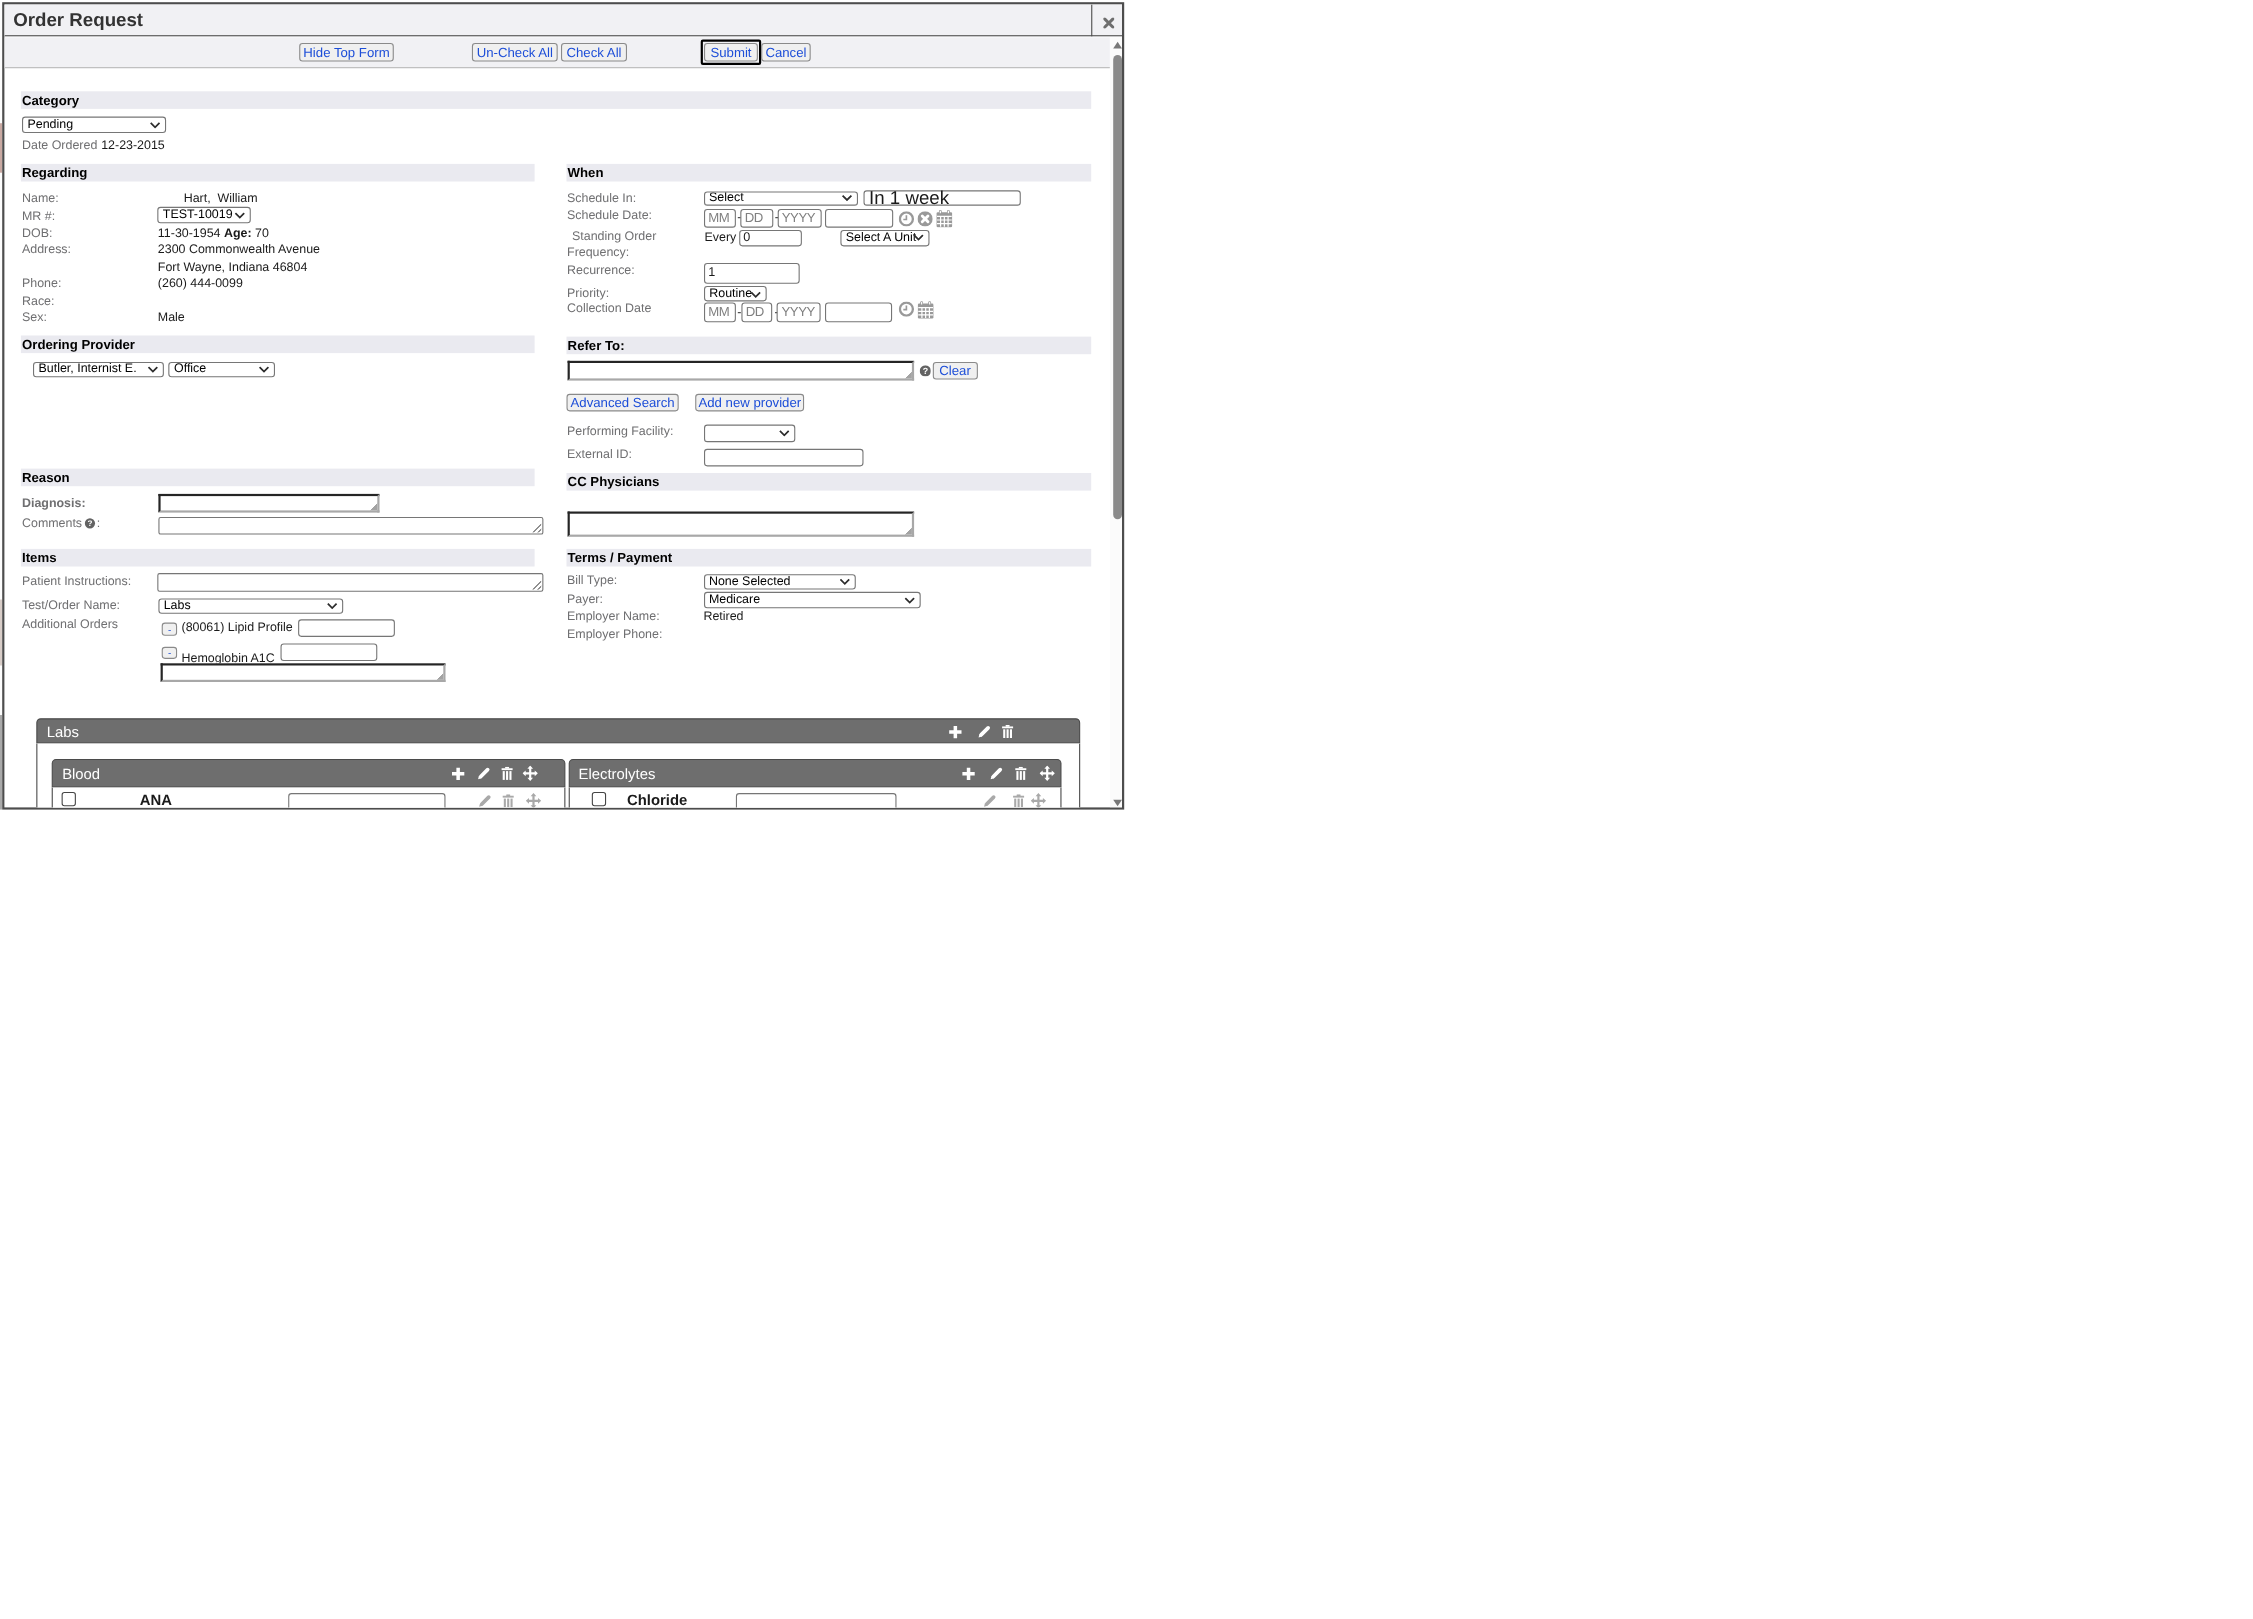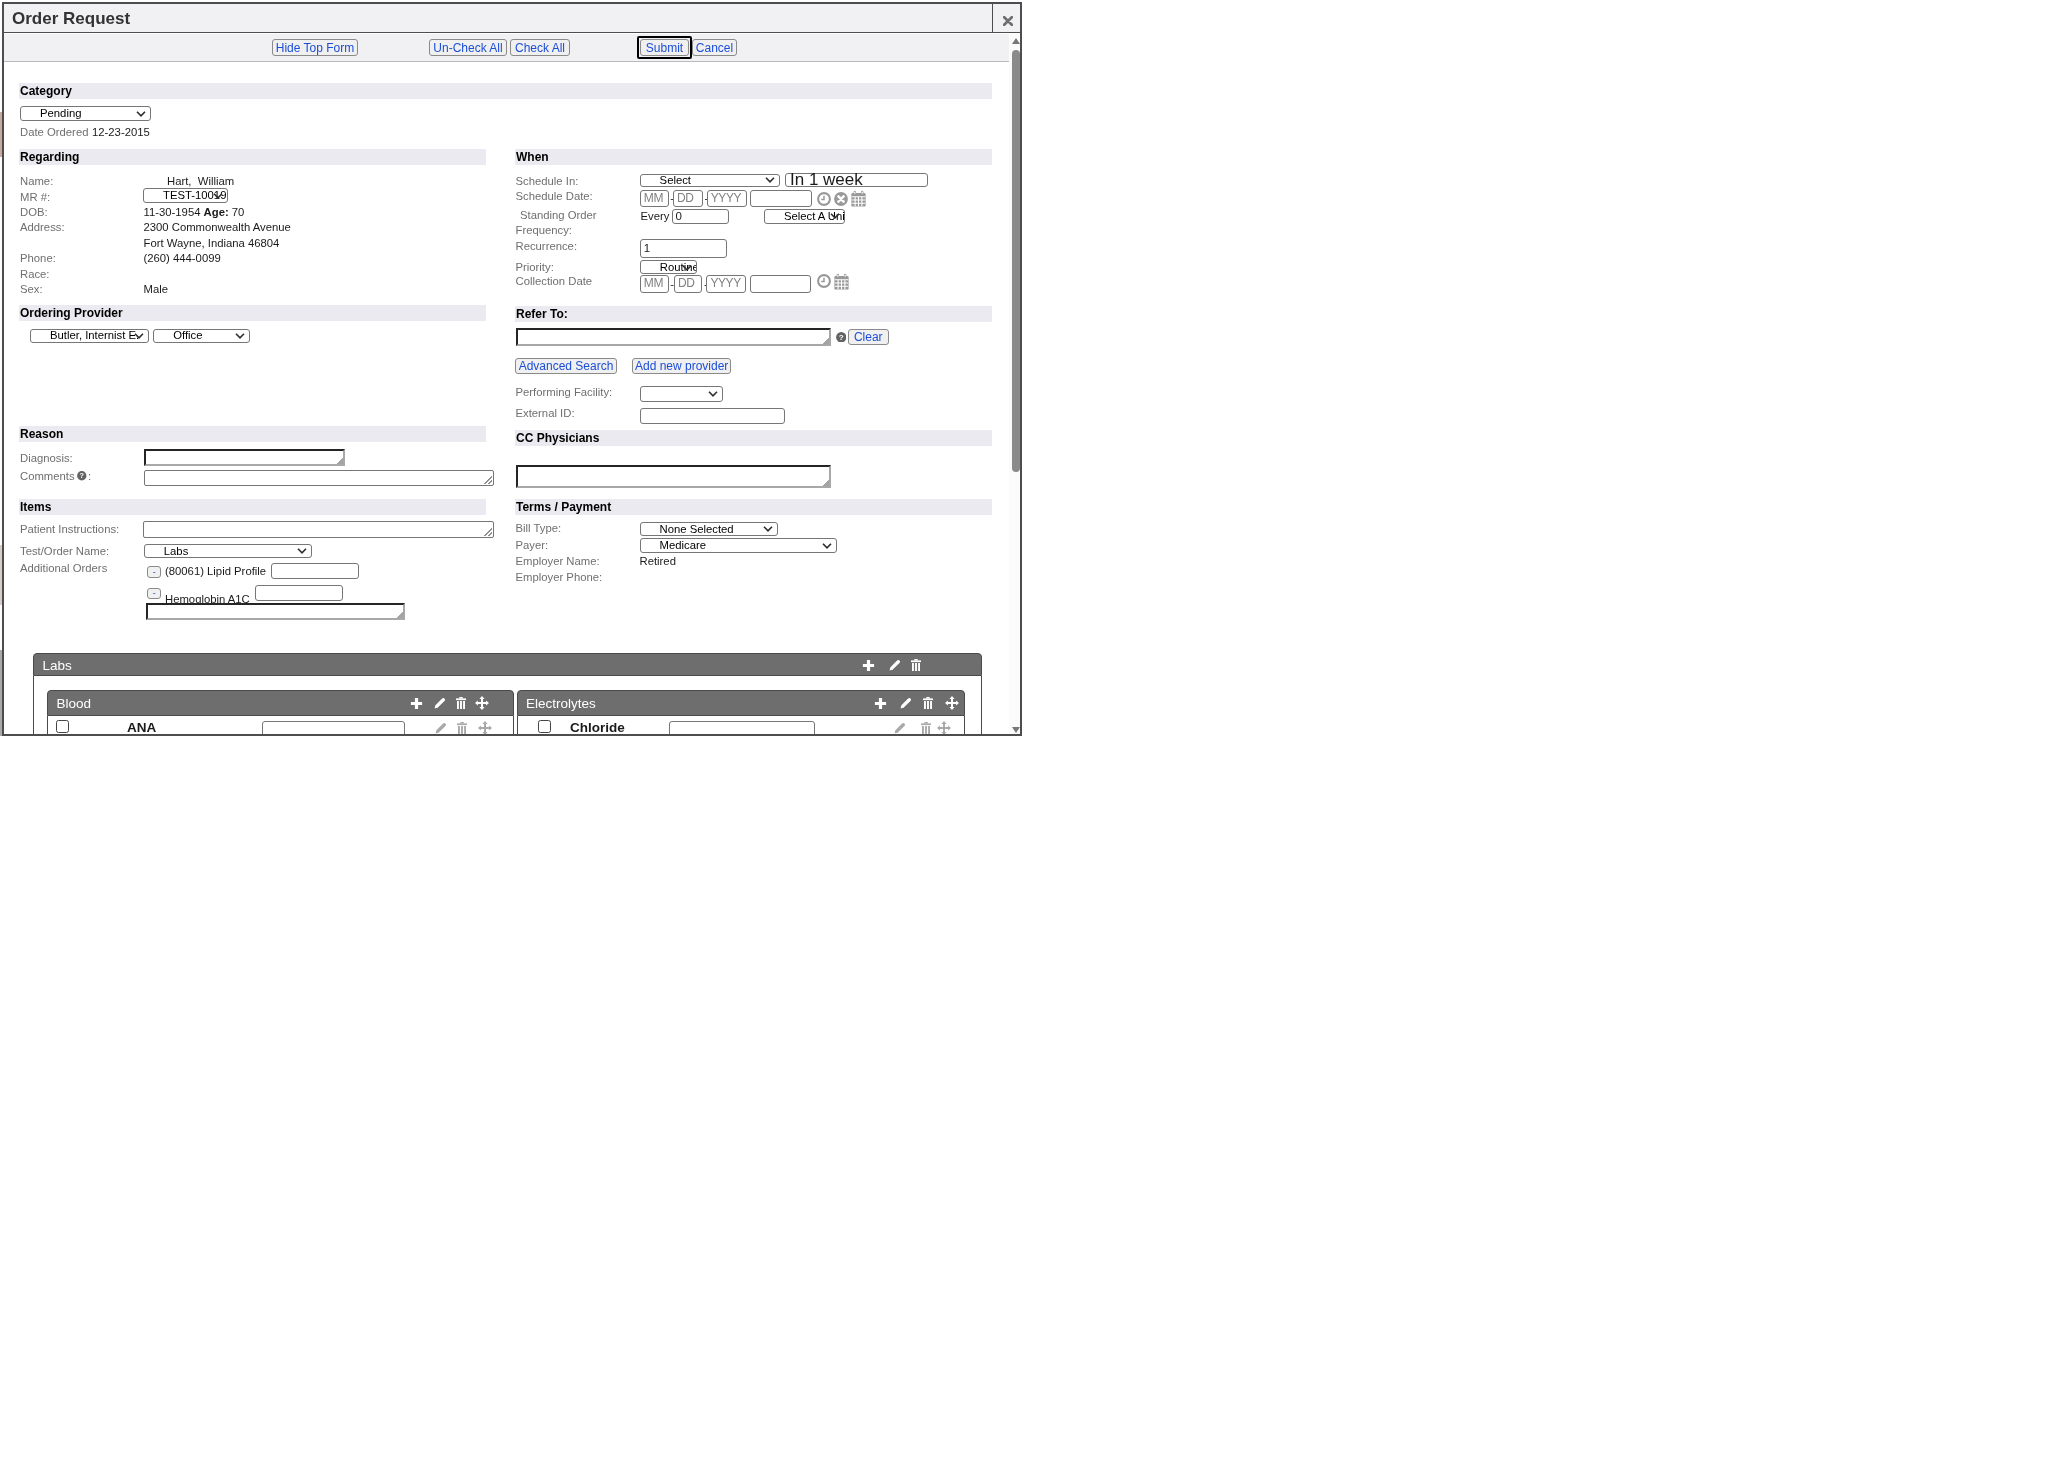--- a/index.html
+++ b/index.html
@@ -3,21 +3,21 @@
 <meta charset="utf-8">
 <style>
 * { margin:0; padding:0; box-sizing:border-box; }
 html,body { width:1024px; height:736px; background:#fff; font-family:"Liberation Sans", sans-serif; overflow:hidden; }
 .abs { position:absolute; }
 #modal { position:absolute; left:2px; top:2px; width:1020px; height:734px; border:2px solid #4d4d4d; background:#fff; overflow:hidden; }
 .bar { position:absolute; height:16px; background:#eaeaf0; font-size:12px; font-weight:bold; color:#000; line-height:16px; padding-left:1px; }
 .lbl { position:absolute; font-size:11.3px; color:#6f6f71; white-space:nowrap; }
 .val { position:absolute; font-size:11.3px; color:#1a1a1a; white-space:nowrap; }
 button { position:absolute; font-family:"Liberation Sans", sans-serif; font-size:12px; color:#1d4ed8; background:#f0f0f0; border:1px solid #8a8a8a; border-radius:3px; text-align:center; padding:0; line-height:1; }
-.sel { position:absolute; background:#fff; border:1px solid #767676; border-radius:3px; font-size:11.3px; color:#000; padding-left:19px; white-space:nowrap; overflow:hidden; }
+.sel { position:absolute; background:#fff; border:1px solid #767676; border-radius:3px; font-size:11.3px; color:#000; padding-left:4px; white-space:nowrap; overflow:hidden; }
 .chv { position:absolute; right:4px; top:50%; margin-top:-2.8px; }
 .inp { position:absolute; background:#fff; border:1px solid #767676; border-radius:3px; font-size:12px; color:#808080; padding-left:3px; letter-spacing:-0.4px; }
 .darkta { position:absolute; background:#fff; border:2px solid #252525; border-right-color:#a8a8a8; border-bottom-color:#a8a8a8; }
 .rz { position:absolute; right:0; bottom:0; width:7px; height:7px; background:linear-gradient(315deg, #a3a3a3 0 46%, transparent 46%); }
 .rz2 { position:absolute; right:1px; bottom:1px; width:8px; height:8px; background:linear-gradient(315deg, transparent 0 14%, #909090 14% 26%, transparent 26% 40%, #909090 40% 52%, transparent 52%); }
 .ta { position:absolute; background:#fff; border:1px solid #767676; border-radius:2px; }
 .hdr { position:absolute; background:#6e6e6e; color:#fff; font-size:13.5px; }
 .cb { position:absolute; width:12.5px; height:12.5px; border:1.4px solid #454545; border-radius:2.5px; background:#fff; }
 .icon { position:absolute; }
 </style>
@@ -154,21 +154,21 @@
   <div class="lbl" style="left:511.5px; top:381.8px;">Performing Facility:</div>
   <div class="sel" style="left:636.3px; top:382.3px; width:83px; height:15.5px;">
       <svg class="chv" width="10" height="6" viewBox="0 0 10 6">
         <path d="M1 0.8 L5 4.8 L9 0.8" fill="none" stroke="#2d2d2d" stroke-width="1.6"></path>
       </svg>
     </div>
   <div class="lbl" style="left:511.5px; top:403px;">External ID:</div>
   <div class="inp" style="left:636.3px; top:403.5px; width:144.3px; height:16.8px;"></div>
 
   <div class="bar" style="left:15px; top:422.3px; width:467px;">Reason</div>
-  <div class="lbl" style="left:16px; top:447.5px;">Diagnosis:</div>
+  <div class="lbl" style="left:16px; top:447.5px;font-weight:bold;">Diagnosis:</div>
   <div class="darkta" style="left:139.8px; top:445.3px; width:201.3px; height:16.5px;">
       <div class="rz"></div>
     </div>
   <div class="lbl" style="left:16px; top:466.3px;">Comments</div>
   <svg class="icon" style="left:73px; top:467px;" width="9.5" height="9.5" viewBox="0 0 11 11">
       <circle cx="5.5" cy="5.5" r="5.4" fill="#636363"></circle>
       <text x="5.5" y="8.4" font-family="Liberation Sans, sans-serif" font-size="8.5" font-weight="bold" fill="#fff" text-anchor="middle">?</text>
     </svg>
   <div class="lbl" style="left:84px; top:466.3px;">:</div>
   <div class="ta" style="left:139.8px; top:466px; width:350px; height:16px;">

